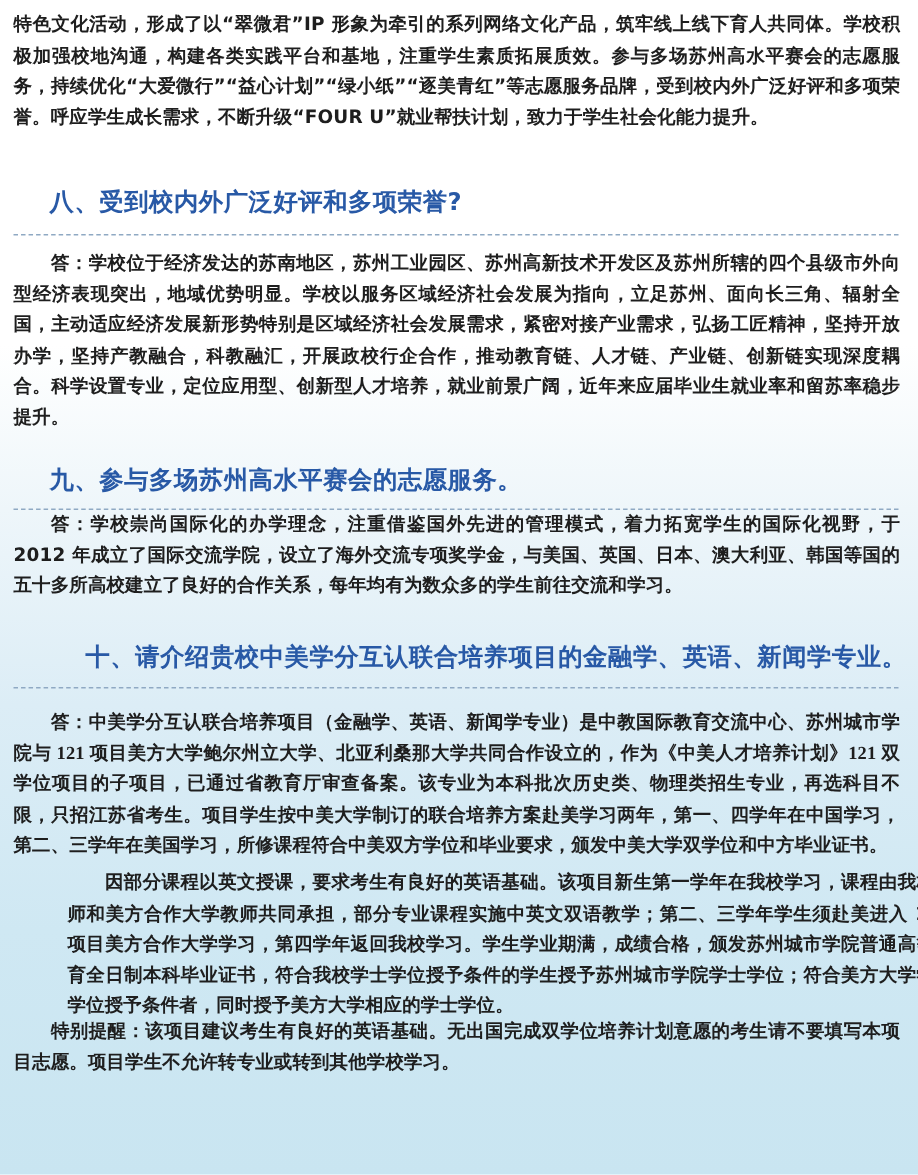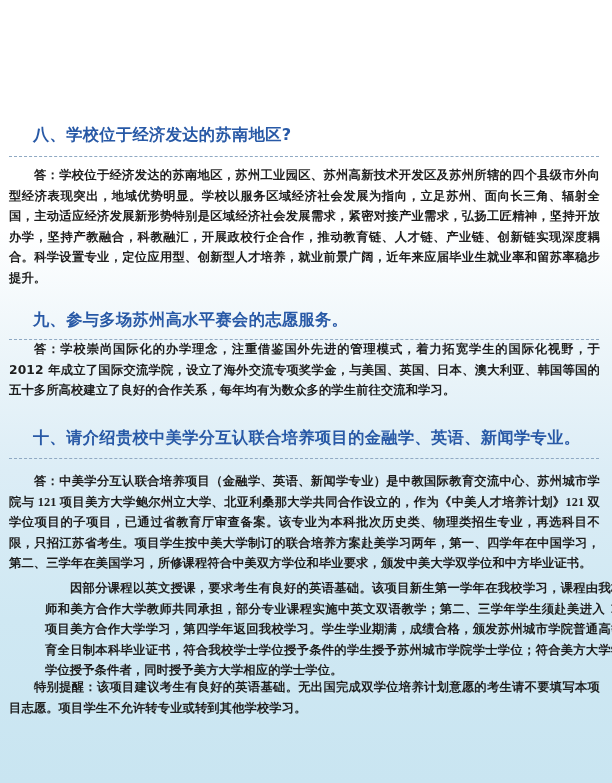--- a/index.html
+++ b/index.html
@@ -42,30 +42,31 @@
     width: 590px;
     height: 0;
     border-top: 1.6px dashed #8fa9c3;
   }
 </style>
 </head>
 <body>
 
 <div class="page">
 
+  <p class="para" style="top:6px;">特色文化活动，形成了以“翠微君”IP 形象为牵引的系列网络文化产品，筑牢线上线下育人共同体。学校积极加强校地沟通，构建各类实践平台和基地，注重学生素质拓展质效。参与多场苏州高水平赛会的志愿服务，持续优化“大爱微行”“益心计划”“绿小纸”“逐美青红”等志愿服务品牌，受到校内外广泛好评和多项荣誉。呼应学生成长需求，不断升级“FOUR U”就业帮扶计划，致力于学生社会化能力提升。</p>
 
-  <h2 class="heading" style="top:124px;">八、学校位于经济发达的苏南地区?</h2>
+  <h2 class="heading" style="top:124px;">八、受到校内外广泛好评和多项荣誉?</h2>
   <div class="dash" style="top:156px;"></div>
   <p class="para indent" style="top:165px;">答：学校位于经济发达的苏南地区，苏州工业园区、苏州高新技术开发区及苏州所辖的四个县级市外向型经济表现突出，地域优势明显。学校以服务区域经济社会发展为指向，立足苏州、面向长三角、辐射全国，主动适应经济发展新形势特别是区域经济社会发展需求，紧密对接产业需求，弘扬工匠精神，坚持开放办学，坚持产教融合，科教融汇，开展政校行企合作，推动教育链、人才链、产业链、创新链实现深度耦合。科学设置专业，定位应用型、创新型人才培养，就业前景广阔，近年来应届毕业生就业率和留苏率稳步提升。</p>
 
   <h2 class="heading" style="top:309px;">九、参与多场苏州高水平赛会的志愿服务。</h2>
   <div class="dash" style="top:339px;"></div>
   <p class="para indent" style="top:339px;">答：学校崇尚国际化的办学理念，注重借鉴国外先进的管理模式，着力拓宽学生的国际化视野，于2012 年成立了国际交流学院，设立了海外交流专项奖学金，与美国、英国、日本、澳大利亚、韩国等国的五十多所高校建立了良好的合作关系，每年均有为数众多的学生前往交流和学习。</p>
 
-  <h2 class="heading" style="top:427px;">十、请介绍贵校中美学分互认联合培养项目的金融学、英语、新闻学专业。</h2>
+  <h2 class="heading" style="top:427px;margin-left:24px;">十、请介绍贵校中美学分互认联合培养项目的金融学、英语、新闻学专业。</h2>
   <div class="dash" style="top:458px;"></div>
   <div style="position:absolute; left:0; top:471px;">
     <p class="para indent" style="position:relative; top:0;font-family:Liberation Serif, serif;">答：中美学分互认联合培养项目（金融学、英语、新闻学专业）是中教国际教育交流中心、苏州城市学院与 121 项目美方大学鲍尔州立大学、北亚利桑那大学共同合作设立的，作为《中美人才培养计划》121 双学位项目的子项目，已通过省教育厅审查备案。该专业为本科批次历史类、物理类招生专业，再选科目不限，只招江苏省考生。项目学生按中美大学制订的联合培养方案赴美学习两年，第一、四学年在中国学习，第二、三学年在美国学习，所修课程符合中美双方学位和毕业要求，颁发中美大学双学位和中方毕业证书。</p>
     <p class="para indent" style="position:relative; top:4px;margin-left:36px;">因部分课程以英文授课，要求考生有良好的英语基础。该项目新生第一学年在我校学习，课程由我校教师和美方合作大学教师共同承担，部分专业课程实施中英文双语教学；第二、三学年学生须赴美进入 121 项目美方合作大学学习，第四学年返回我校学习。学生学业期满，成绩合格，颁发苏州城市学院普通高等教育全日制本科毕业证书，符合我校学士学位授予条件的学生授予苏州城市学院学士学位；符合美方大学学士学位授予条件者，同时授予美方大学相应的学士学位。</p>
     <p class="para indent" style="position:relative; top:0;">特别提醒：该项目建议考生有良好的英语基础。无出国完成双学位培养计划意愿的考生请不要填写本项目志愿。项目学生不允许转专业或转到其他学校学习。</p>
   </div>
 
 </div>
 
 </body></html>

